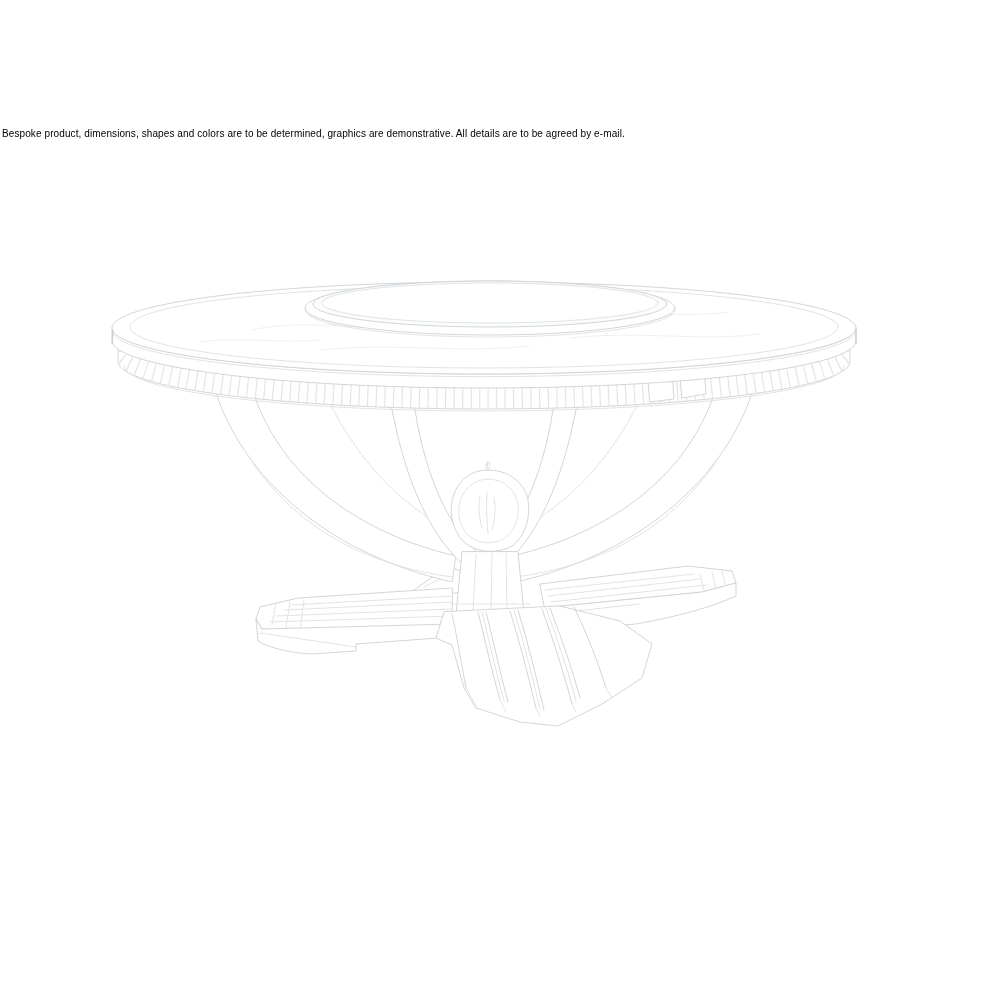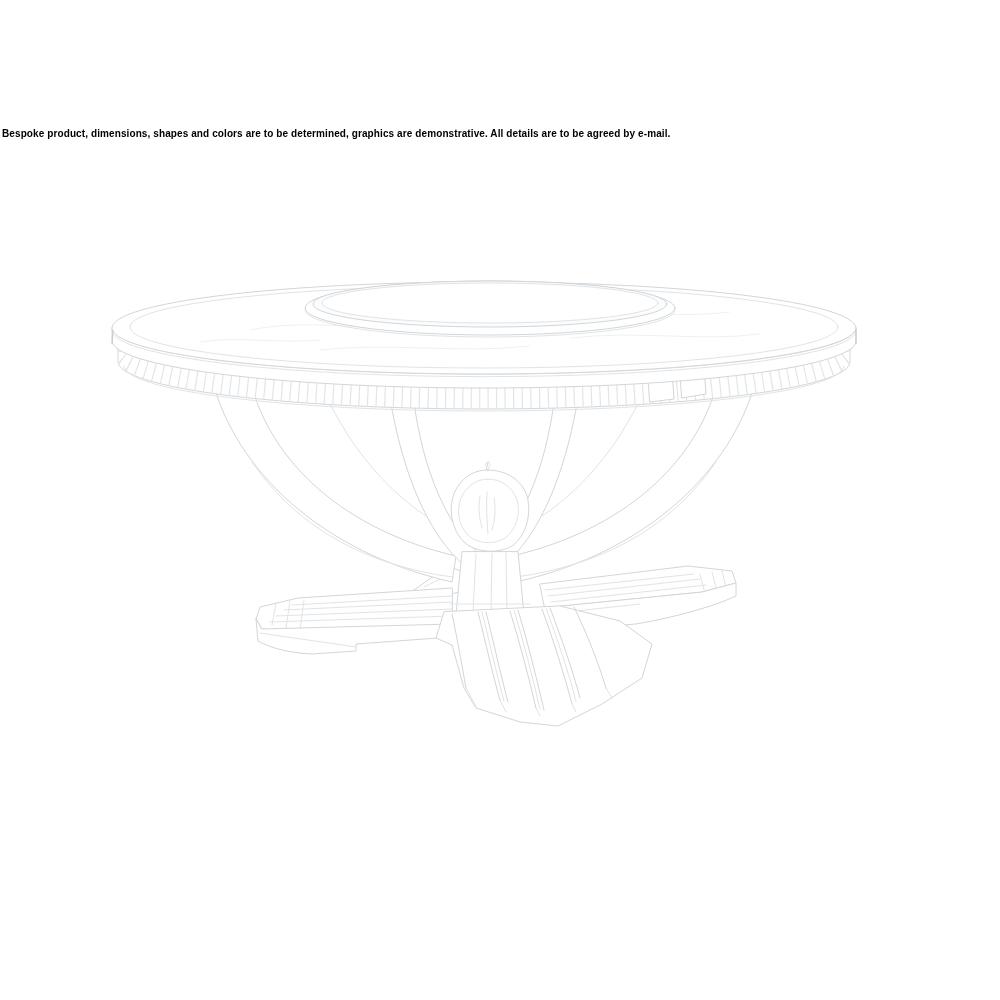--- a/index.html
+++ b/index.html
@@ -10,21 +10,21 @@
     background: #ffffff;
     overflow: hidden;
     font-family: "Liberation Sans", sans-serif;
   }
   .disclaimer {
     position: absolute;
     left: 2px;
     top: 118px;
     width: 980px;
     font-size: 10px;
-    font-weight: bold;
+    font-weight: normal;
     letter-spacing: 0.1px;
     color: #000000;
     white-space: nowrap;
   }
   .illustration {
     position: absolute;
     left: 0; top: 0;
     width: 1000px;
     height: 1000px;
     margin: 0;

